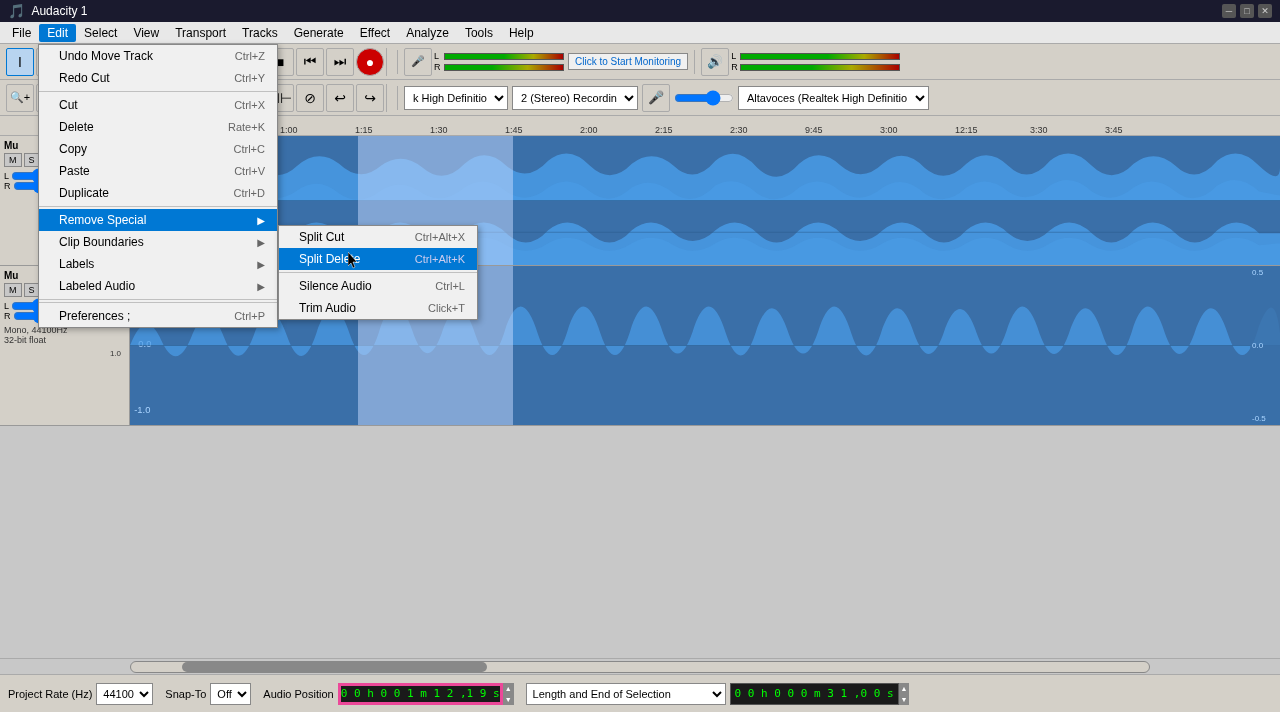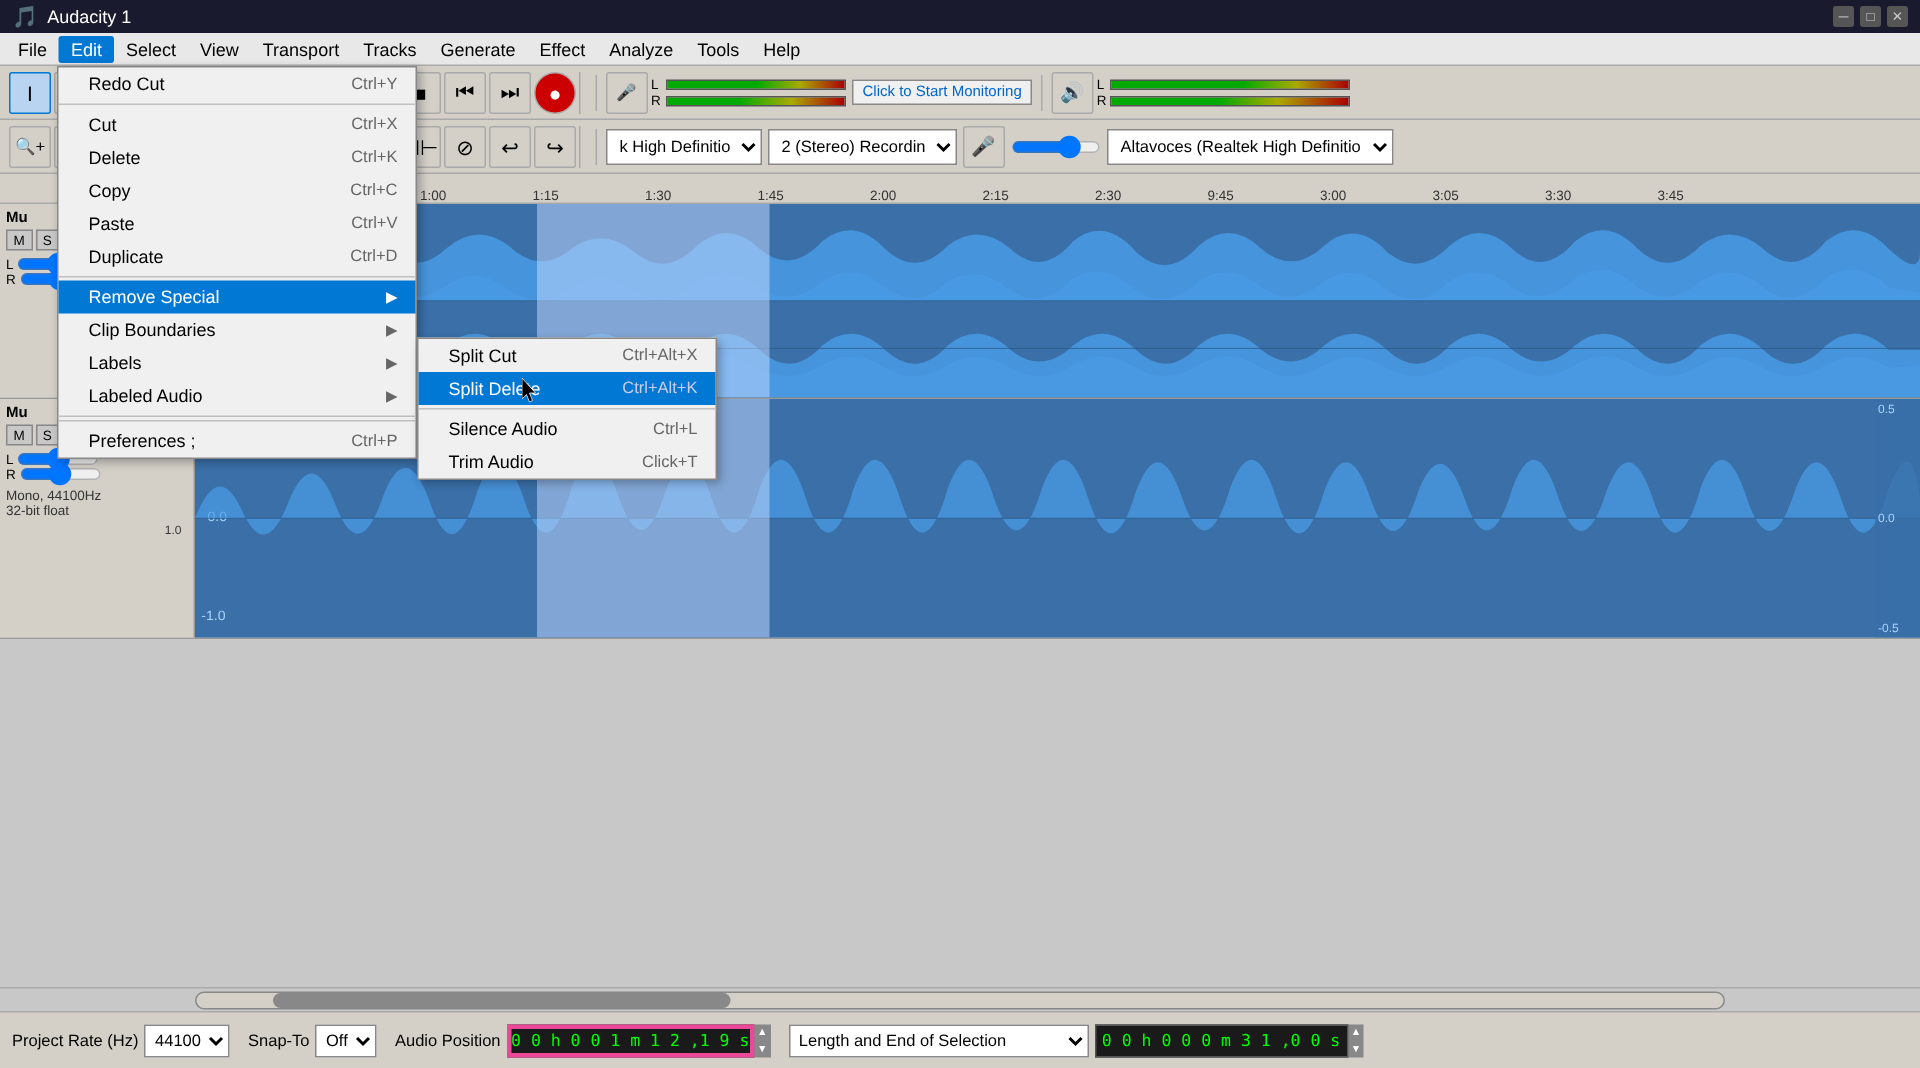--- a/index.html
+++ b/index.html
@@ -179,21 +179,21 @@
           <span style="font-size:9px;min-width:75px;color:#333;">0:45</span>
           <span style="font-size:9px;min-width:75px;color:#333;">1:00</span>
           <span style="font-size:9px;min-width:75px;color:#333;">1:15</span>
           <span style="font-size:9px;min-width:75px;color:#333;">1:30</span>
           <span style="font-size:9px;min-width:75px;color:#333;">1:45</span>
           <span style="font-size:9px;min-width:75px;color:#333;">2:00</span>
           <span style="font-size:9px;min-width:75px;color:#333;">2:15</span>
           <span style="font-size:9px;min-width:75px;color:#333;">2:30</span>
           <span style="font-size:9px;min-width:75px;color:#333;">9:45</span>
           <span style="font-size:9px;min-width:75px;color:#333;">3:00</span>
-          <span style="font-size:9px;min-width:75px;color:#333;">3:05</span>
+          <span style="font-size:9px;min-width:75px;color:#333;">12:15</span>
           <span style="font-size:9px;min-width:75px;color:#333;">3:30</span>
           <span style="font-size:9px;min-width:75px;color:#333;">3:45</span>
         </div>
       </div>
 
       <div class="track" style="height:130px;">
         <div class="track-header" style="width:130px;background:#d4d0c8;border-right:1px solid #999;padding:4px;position:relative;">
           <div style="display:flex;justify-content:space-between;align-items:center;">
             <span style="font-size:10px;font-weight:bold;">Mu</span>
             <span style="font-size:9px;cursor:pointer;">✕</span>
@@ -340,31 +340,35 @@
           <button style="font-size:7px;background:#888;border:none;cursor:pointer;padding:1px 2px;color:white;height:11px;">▼</button>
         </div>
       </div>
     </div>
   </div>
 
 </div>
 
 <div id="edit-menu">
   <div class="ctx-item">
+    <span>Undo Move Track</span>
+    <span class="ctx-shortcut">Ctrl+Z</span>
+  </div>
+  <div class="ctx-item">
     <span>Redo Cut</span>
     <span class="ctx-shortcut">Ctrl+Y</span>
   </div>
   <div class="ctx-separator"></div>
   <div class="ctx-item">
     <span>Cut</span>
     <span class="ctx-shortcut">Ctrl+X</span>
   </div>
   <div class="ctx-item">
     <span>Delete</span>
-    <span class="ctx-shortcut">Ctrl+K</span>
+    <span class="ctx-shortcut">Rate+K</span>
   </div>
   <div class="ctx-item">
     <span>Copy</span>
     <span class="ctx-shortcut">Ctrl+C</span>
   </div>
   <div class="ctx-item">
     <span>Paste</span>
     <span class="ctx-shortcut">Ctrl+V</span>
   </div>
   <div class="ctx-item">

